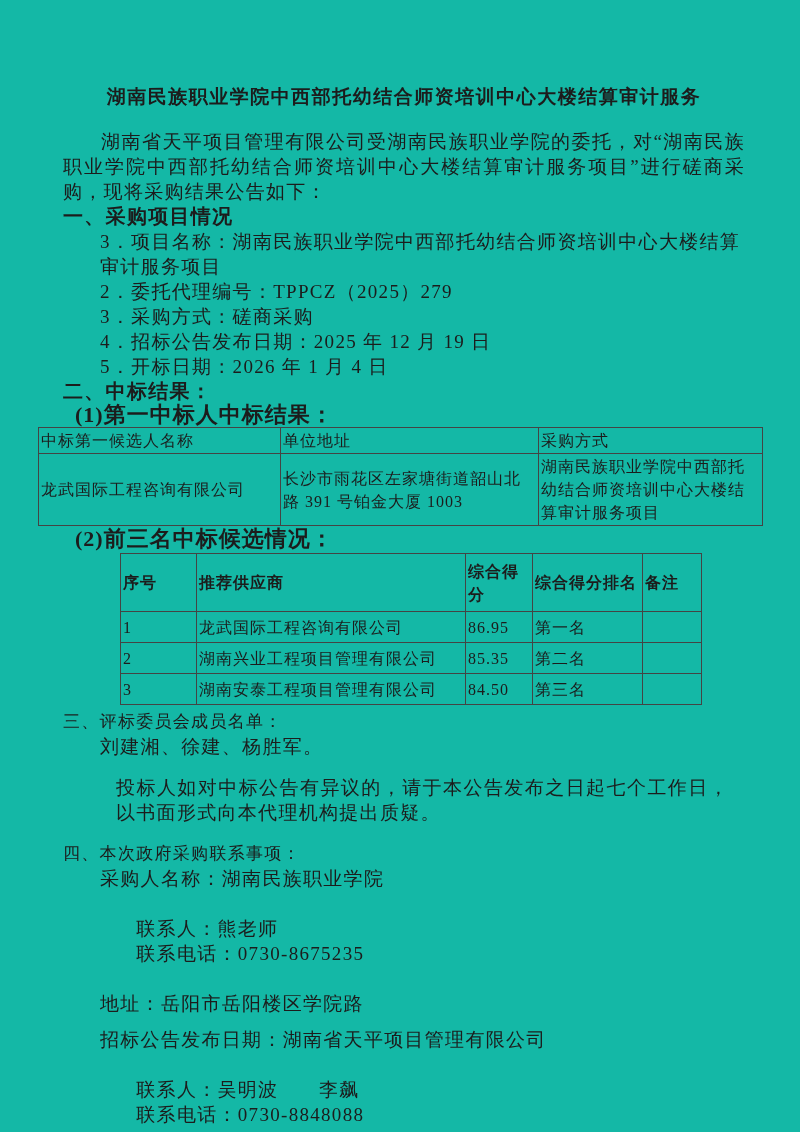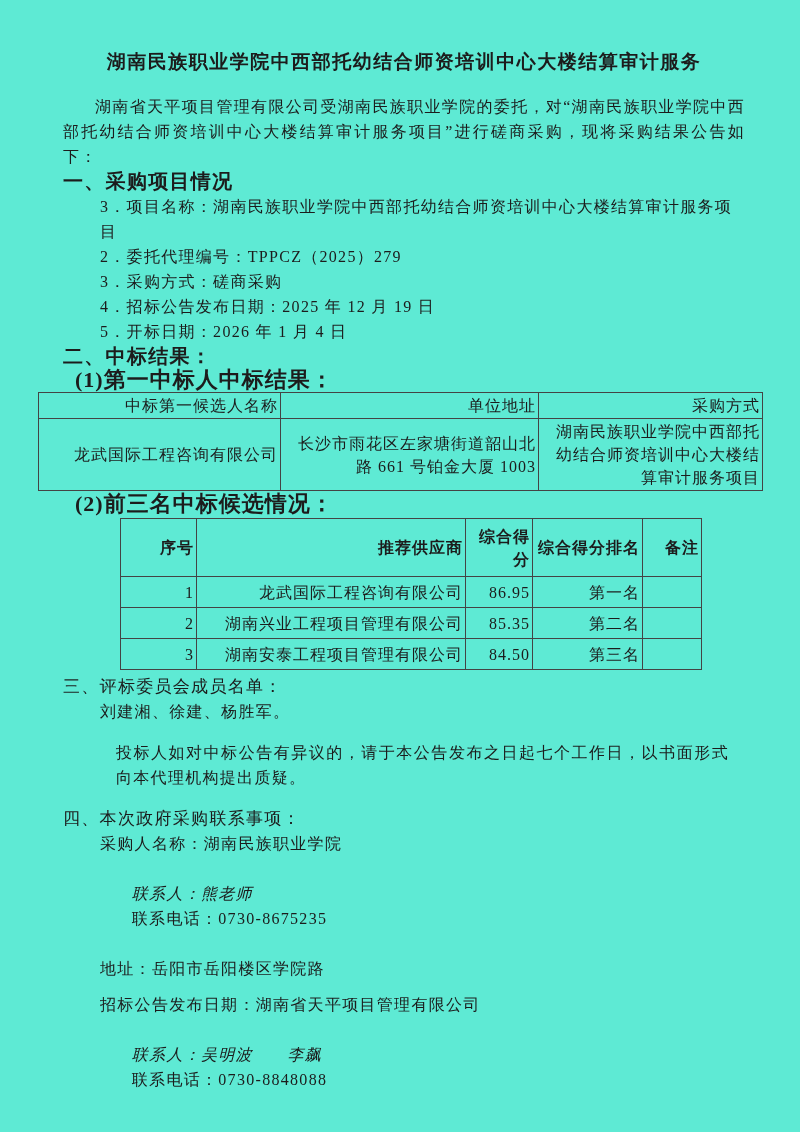--- a/index.html
+++ b/index.html
@@ -1,37 +1,37 @@
 <!DOCTYPE html>
 <html><head>
 <meta charset="utf-8">
 <style>
   * { box-sizing: border-box; }
   html, body { margin: 0; padding: 0; background: #ffffff; }
   .page {
     width: 800px;
     height: 1132px;
-    background: #5eead4;
+    background: #14b8a6;
     color: #1c1c1c;
     font-family: "Liberation Serif", "DejaVu Serif", serif;
-    padding: 50px 55px 0 63px;
+    padding: 85px 55px 0 63px;
     position: relative;
     overflow: hidden;
   }
   .title-line1, .title-line2 {
     text-align: center;
     font-weight: 700;
     font-size: 19px;
     letter-spacing: 1.5px;
     line-height: 24px;
   }
   .title-line1 { margin: 0 0 20px 0; }
   .title-line2 { margin: 0 0 11px 0; }
   .body-text {
-    font-size: 16px;
+    font-size: 19px;
     line-height: 25px;
     letter-spacing: 1.3px;
   }
   .intro {
     text-indent: 2em;
     text-align: justify;
     margin: 0;
   }
   .sec-heading-bold {
     font-weight: 700;
@@ -56,21 +56,21 @@
   }
   table {
     border-collapse: collapse;
     table-layout: fixed;
     font-size: 16px;
     letter-spacing: 1px;
     line-height: 23px;
   }
   td, th {
     border: 1px solid #444444;
-    text-align: right;
+    text-align: left;
     vertical-align: middle;
     padding: 1px 2px;
     font-weight: 400;
   }
   .winner-table {
     width: 724px;
     margin: 2px 0 2px -25px;
   }
   .winner-table col.c1 { width: 242px; }
   .winner-table col.c2 { width: 258px; }
@@ -89,21 +89,21 @@
   .cand-table .hrow { height: 58px; font-weight: 700; }
   .cand-table .hrow td { font-weight: 700; }
   .cand-table .drow { height: 31px; }
   .indent-block { padding-left: 37px; }
   .notice {
     padding-left: 37px;
     text-align: justify;
     margin: 16px;
   }
   .contact-line { white-space: pre; }
-  .contact-left-fixed { display: inline-block; width: 230px; font-style: italic; }
+  .contact-left-fixed { display: inline-block; width: 230px; }
   .agency-block { margin-top: 11px; }
 </style>
 </head>
 <body>
 
 <div class="page">
 
   <div class="title-line1">湖南民族职业学院中西部托幼结合师资培训中心大楼结算审计服务</div>
 
   <p class="body-text intro">湖南省天平项目管理有限公司受湖南民族职业学院的委托，对“湖南民族职业学院中西部托幼结合师资培训中心大楼结算审计服务项目”进行磋商采购，现将采购结果公告如下：</p>
@@ -125,21 +125,21 @@
         <col class="c3">
       </colgroup>
     <tbody>
       <tr class="hrow">
         <td>中标第一候选人名称</td>
         <td>单位地址</td>
         <td>采购方式</td>
       </tr>
       <tr class="drow">
         <td>龙武国际工程咨询有限公司</td>
-        <td>长沙市雨花区左家塘街道韶山北路 661 号铂金大厦 1003</td>
+        <td>长沙市雨花区左家塘街道韶山北路 391 号铂金大厦 1003</td>
         <td>湖南民族职业学院中西部托幼结合师资培训中心大楼结算审计服务项目</td>
       </tr>
     </tbody>
   </table>
 
   <div class="sub-label">(2)前三名中标候选情况：</div>
 
   <table class="cand-table">
     <colgroup>
         <col class="c1">

